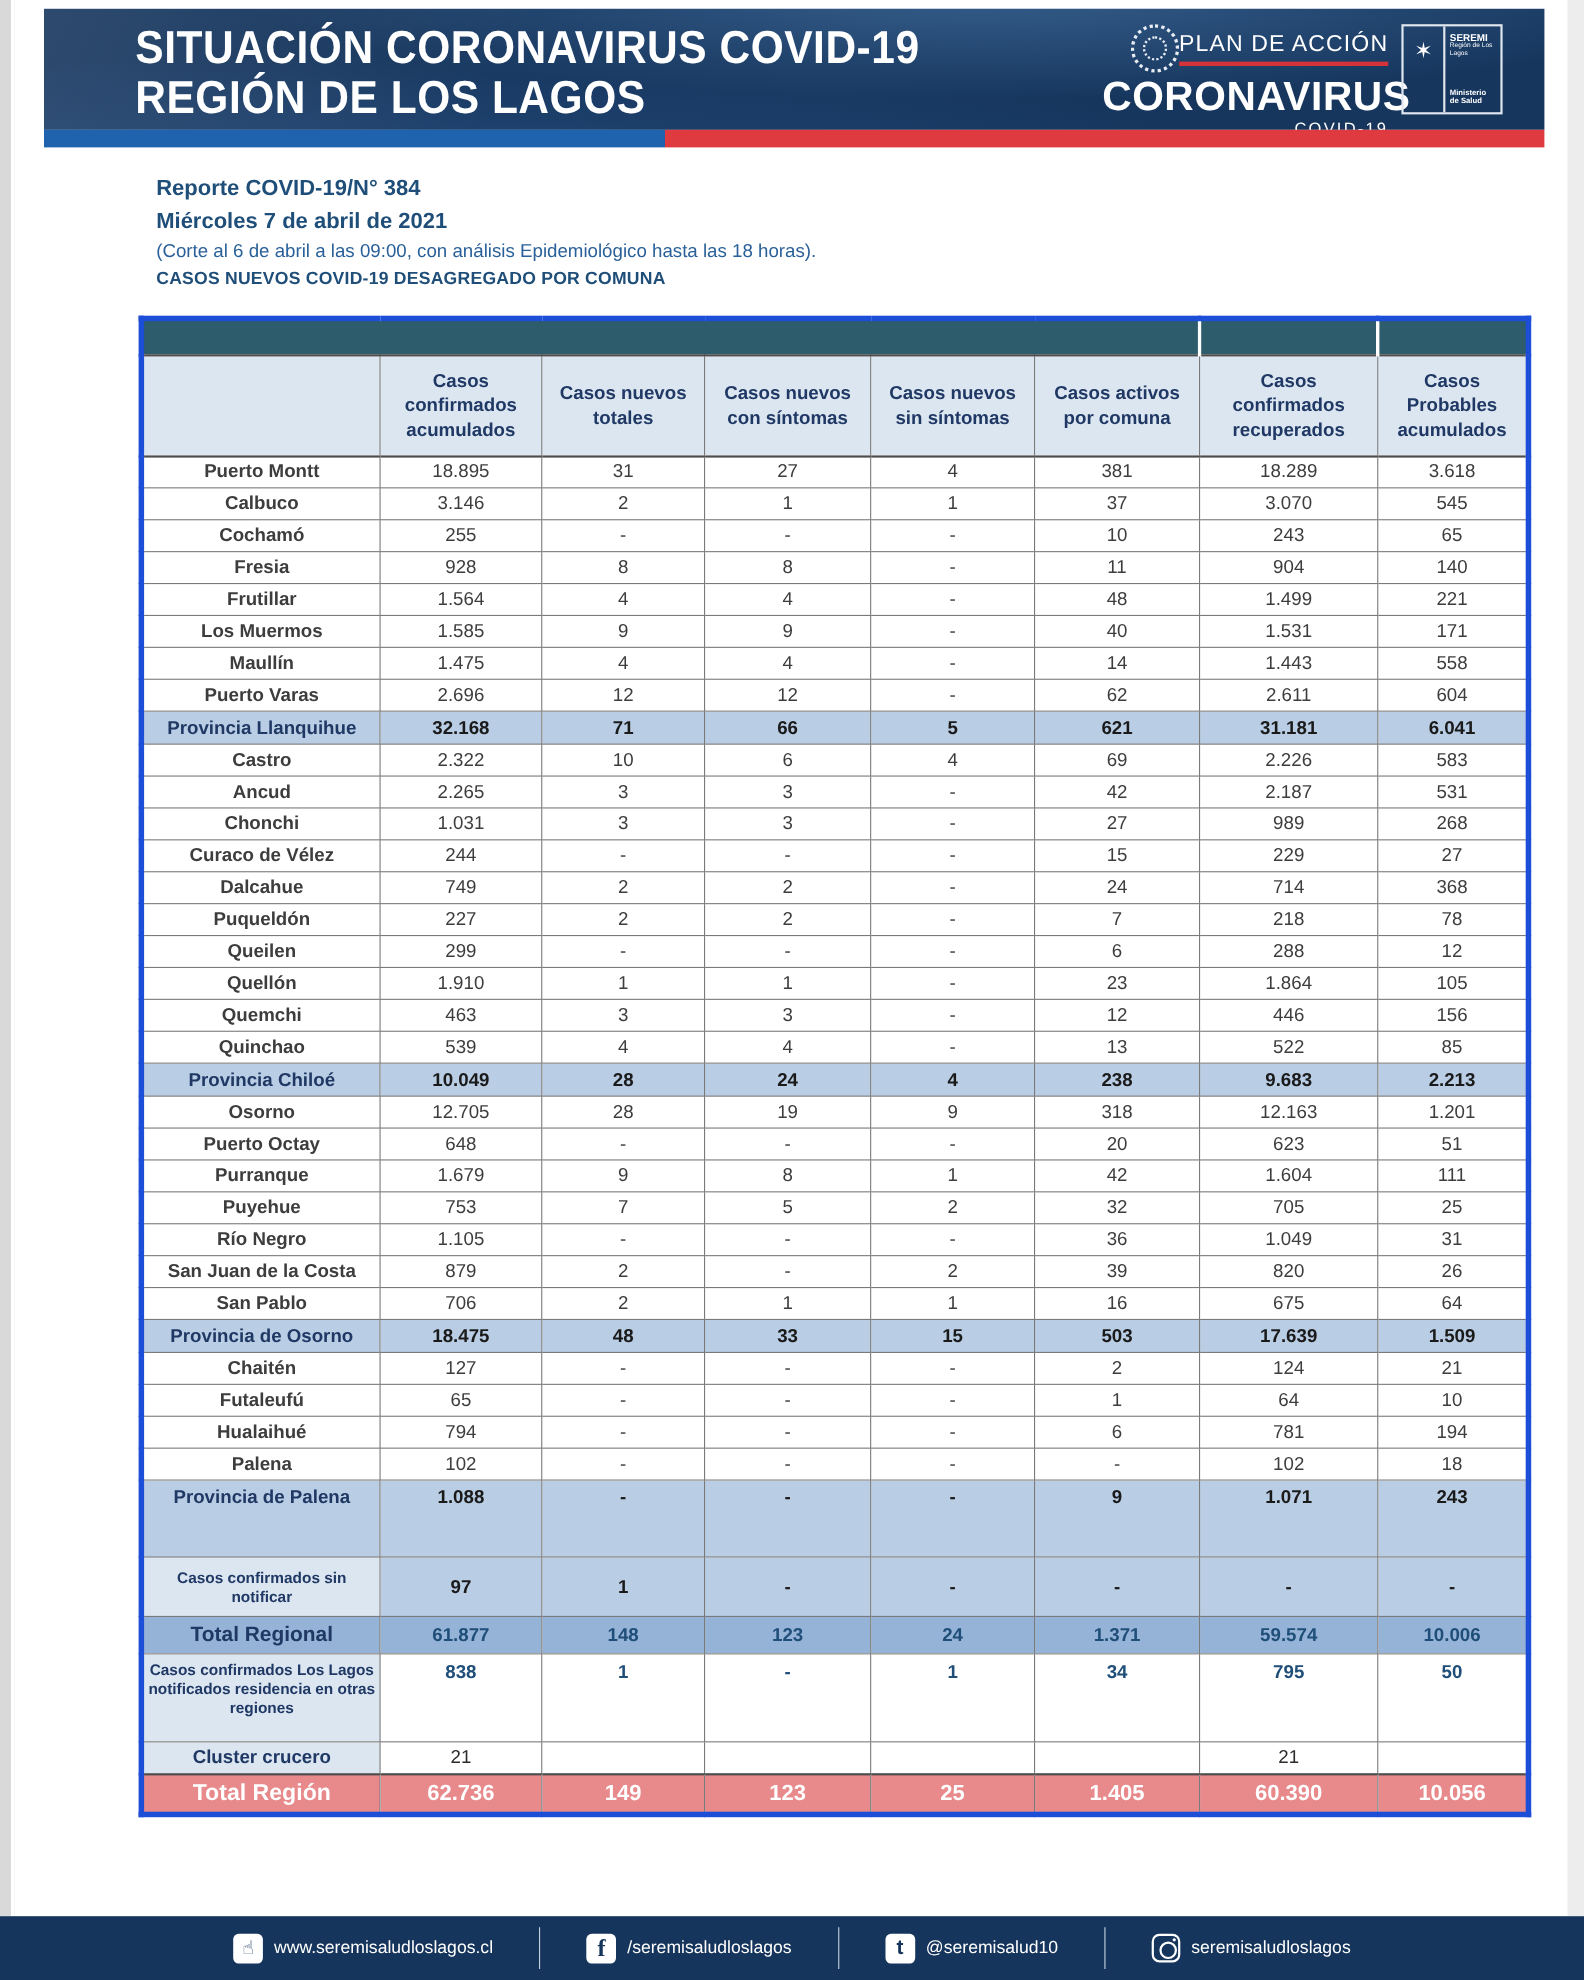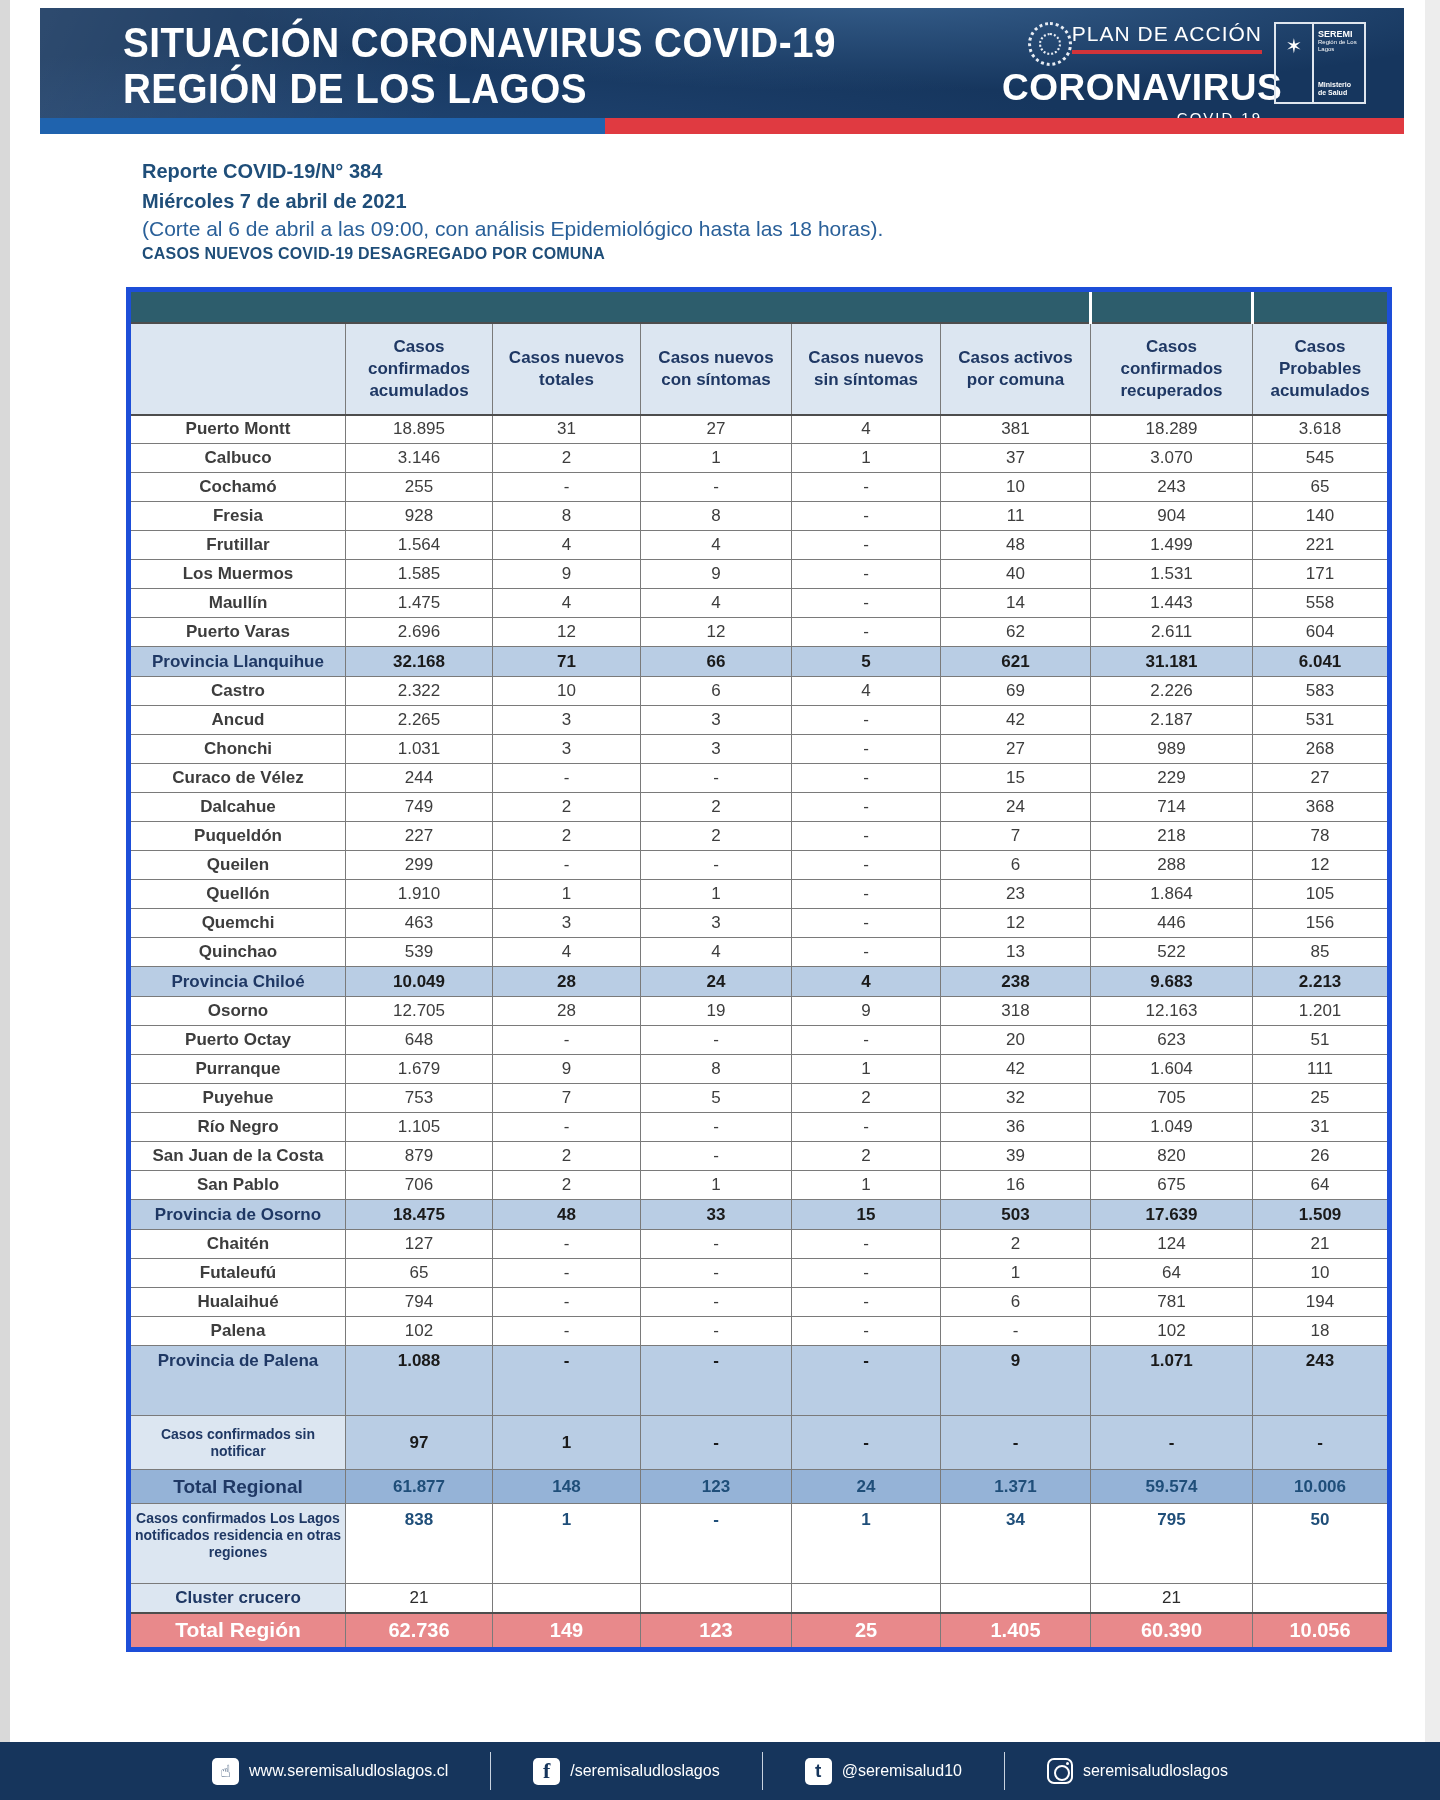--- a/index.html
+++ b/index.html
@@ -18,39 +18,39 @@
       radial-gradient(ellipse at 62% -10%, rgba(90,140,190,0.45) 0%, rgba(0,0,0,0) 55%),
       radial-gradient(ellipse at 25% 120%, rgba(40,80,130,0.55) 0%, rgba(0,0,0,0) 50%),
       #16365e; }
   .banner-stripe { position:absolute; left:40px; top:118px; width:1364px; height:16px;
     background:linear-gradient(to right, #1f63ae 0%, #1f63ae 41.4%, #e03a41 41.4%, #e03a41 100%); }
   .banner-title { position:absolute; left:83px; top:12px; color:#ffffff; font-weight:bold; letter-spacing:0.5px; }
   .banner-title .t1 { font-size:42px; line-height:46px; transform:scaleX(0.92); transform-origin:left; white-space:nowrap; }
   .banner-title .t2 { font-size:42px; line-height:46px; transform:scaleX(0.92); transform-origin:left; white-space:nowrap; }
 
   .plan-block { position:absolute; right:142px; top:14px; text-align:right; color:#fff; width:260px; }
-  .plan-row { display:flex; align-items:flex-start; justify-content:flex-end; gap:0; }
+  .plan-row { display:flex; align-items:center; justify-content:flex-end; gap:0; }
   .virus { width:44px; height:44px; border:3px dotted #e8edf4; border-radius:50%; position:relative; flex:0 0 auto; }
   .virus::before { content:""; position:absolute; inset:8px; border:2px dotted #e8edf4; border-radius:50%; }
   .plan-label { font-size:21px; letter-spacing:1px; white-space:nowrap; border-bottom:4px solid #d2343a; padding-bottom:4px; }
   .corona-label { font-size:37px; font-weight:bold; letter-spacing:0.5px; line-height:40px; margin-top:2px; white-space:nowrap; }
   .covid-label { font-size:15px; letter-spacing:2px; margin-top:1px; }
 
   .seremi-logo { position:absolute; right:38px; top:14px; width:92px; height:82px; border:2px solid #dfe6ee; display:flex; color:#fff; }
   .seremi-left { width:38px; border-right:2px solid #dfe6ee; display:flex; align-items:flex-start; justify-content:center; padding-top:10px; font-size:20px; }
   .seremi-right { flex:1; padding:5px 4px; display:flex; flex-direction:column; justify-content:space-between; }
   .seremi-title { font-size:9px; font-weight:bold; line-height:10px; }
   .seremi-region { font-size:6px; line-height:7px; }
   .seremi-ministry { font-size:7px; font-weight:bold; line-height:8px; }
 
   
   .report { position:absolute; left:142px; top:156px; }
   .report .r1 { font-size:20px; font-weight:bold; color:#1f4e79; line-height:30px; }
   .report .r2 { font-size:20px; font-weight:bold; color:#1f4e79; line-height:30px; }
-  .report .r3 { font-size:21px; color:#2a6099; line-height:26px; }
+  .report .r3 { font-size:17px; color:#2a6099; line-height:26px; }
   .report .r4 { font-size:16px; font-weight:bold; color:#1f4e79; line-height:24px; letter-spacing:0.2px; }
 
   
   table.covid { position:absolute; left:126px; top:287px; width:1261px; border-collapse:collapse; table-layout:fixed;
     border:5px solid #1d4ed8; font-size:17px; }
   table.covid td { border:1px solid #7a7a7a; text-align:center; vertical-align:middle; padding:1px 2px; color:#3d3d3d; background:#ffffff; overflow:hidden; }
 
   tr.band { height:33px; }
   tr.band td { background:#2d5d6c; border:none; border-bottom:2px solid #4d4d4d; }
   tr.band td.band-sep { border-left:3px solid #ffffff; }

